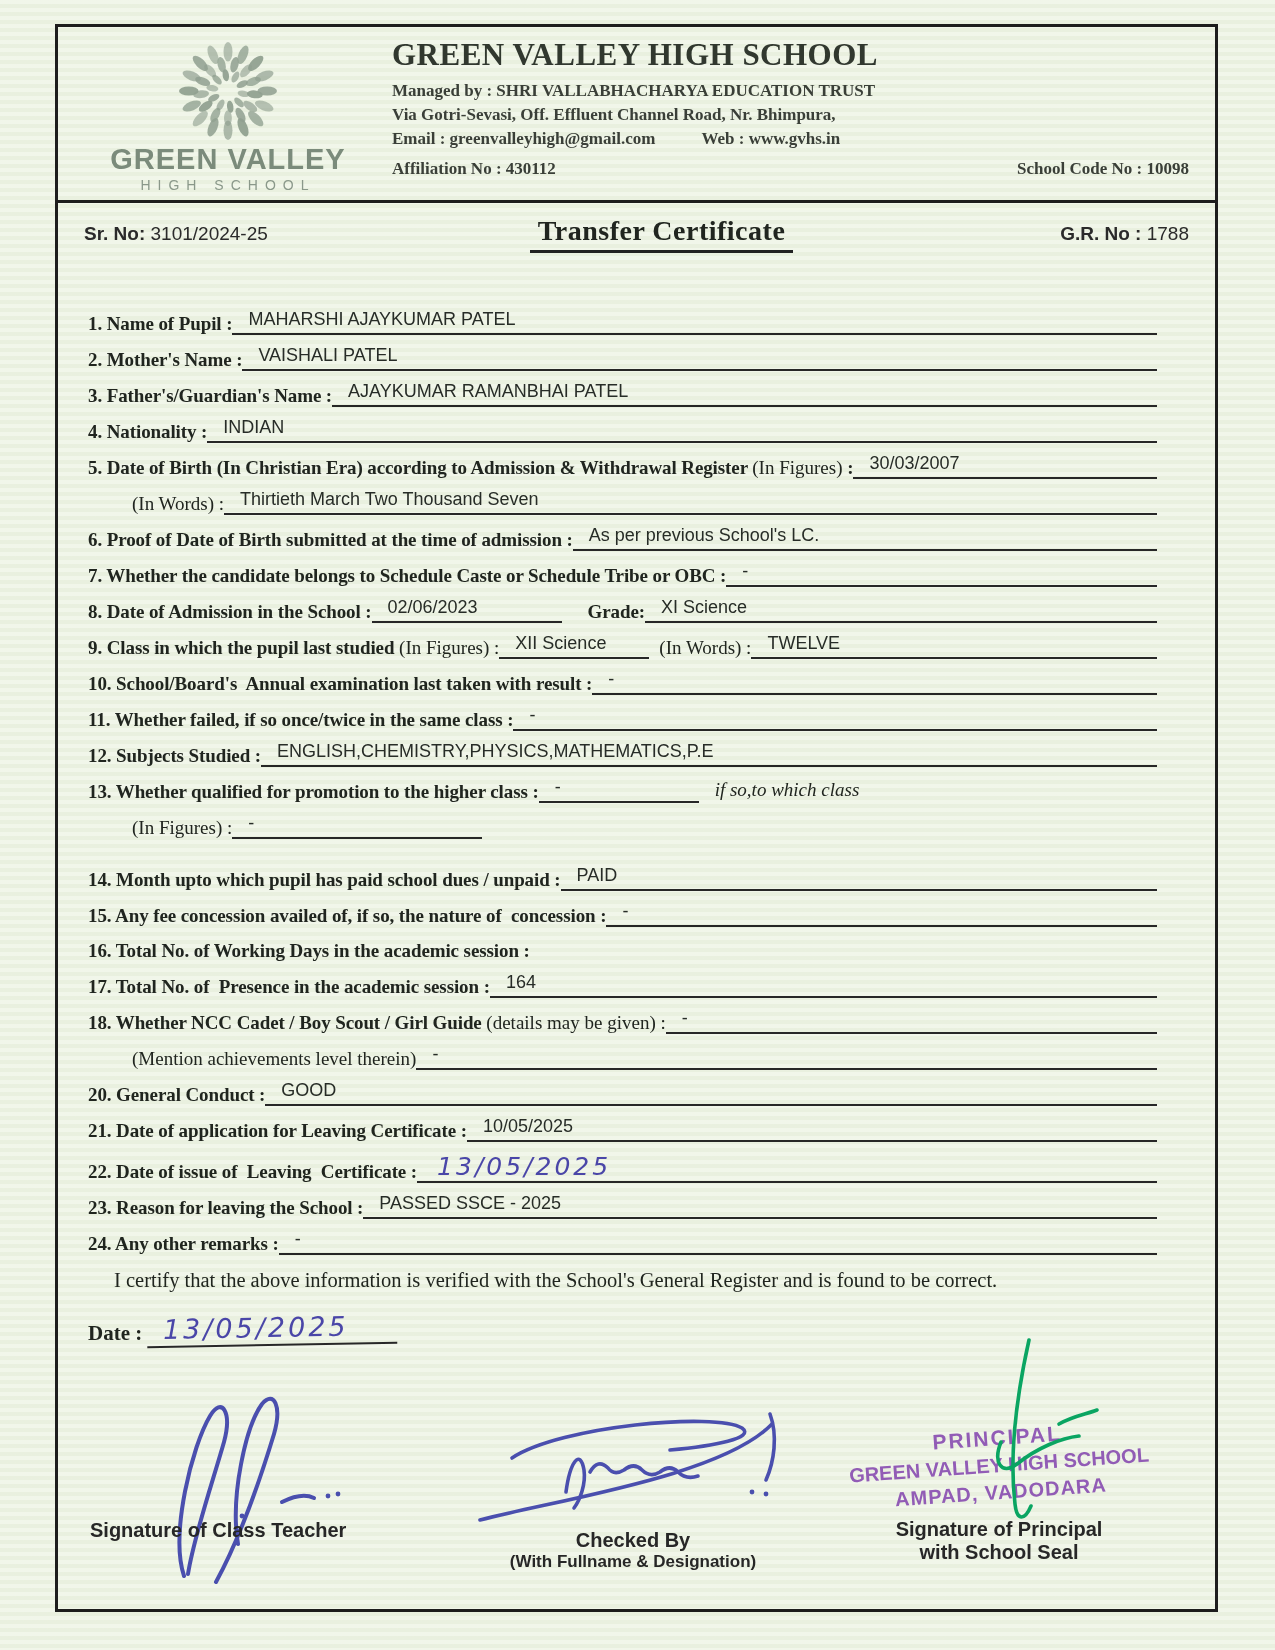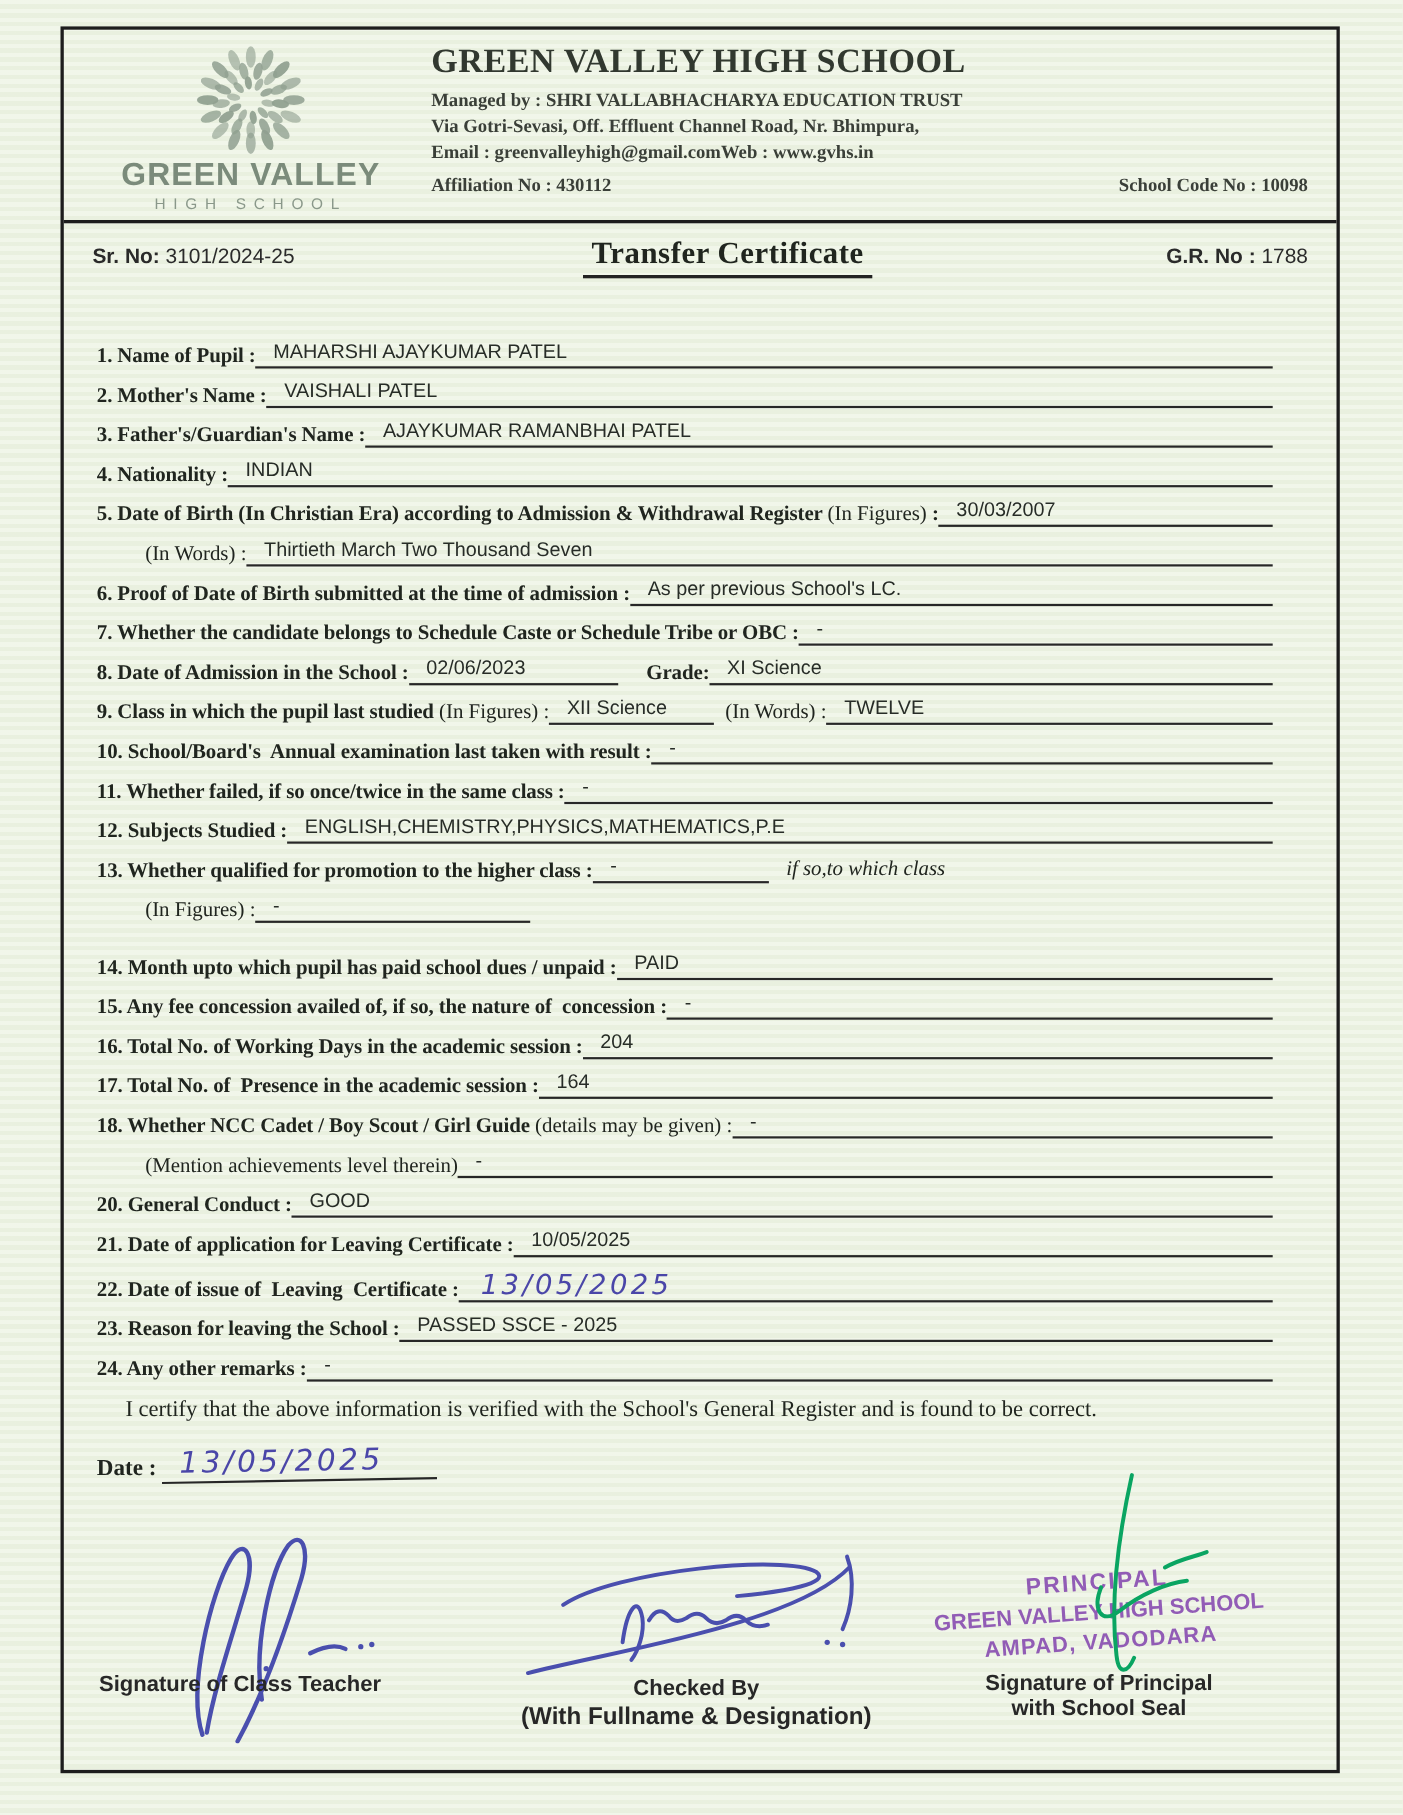--- a/index.html
+++ b/index.html
@@ -18,21 +18,21 @@
   }
   
   .hdr { display:flex; border-bottom:3px solid #1d1d1d; height:176px; padding:6px 16px 4px 22px; }
   .logo-blk { width:296px; text-align:center; padding-top:2px; }
   .logo-blk svg { display:block; margin:0 auto; }
   .logo-t1 { font-family:"Liberation Sans",sans-serif; font-weight:700; font-size:29px; letter-spacing:1px; color:#7b8b7b; margin-top:-4px; }
   .logo-t2 { font-family:"Liberation Sans",sans-serif; font-weight:400; font-size:14px; letter-spacing:7px; color:#8a988a; margin-top:1px; }
   .sch-info { flex:1; padding-left:16px; padding-top:4px; }
   .sch-name { font-size:31px; font-weight:700; letter-spacing:0.5px; color:#31382f; margin-bottom:6px; }
   .sch-line { font-size:17px; font-weight:700; color:#3a3f38; line-height:1.4; }
-  .ew-row { display:flex; }
+  .ew-row { display:flex; gap:46px; }
   .aff-row { display:flex; justify-content:space-between; margin-top:7px; padding-right:10px; }
   
   .tbar { display:flex; align-items:center; padding:12px 26px 12px 26px; }
   .srno { width:300px; font-family:Liberation Sans, sans-serif; font-size:19px; color:#2a2a2a; }
   .grno { width:250px; text-align:right; font-family:"Liberation Sans",sans-serif; font-size:19px; color:#2a2a2a; }
   .srno b, .grno b { font-weight:700; }
   .tmid { flex:1; text-align:center; }
   .tmid span { display:inline-block; font-size:28px; font-weight:700; border-bottom:3px solid #222; padding:0 8px 3px 8px; letter-spacing:0.5px; }
   
   .fields { padding:44px 58px 0 30px; }
@@ -53,21 +53,21 @@
   .date-row { display:flex; align-items:flex-end; margin:20px 0 0 30px; }
   .date-lbl { font-weight:700; font-size:21px; white-space:pre; }
   .date-hand { font-family:"DejaVu Sans",sans-serif; font-style:italic; font-size:27px; color:#4a46a8; letter-spacing:3px; width:250px; border-bottom:2px solid #272727; padding:0 4px 1px 16px; transform:rotate(-1deg); }
   
   .sigs { position:relative; height:238px; margin-top:2px; }
   .sig-col { position:absolute; bottom:0; }
   .col-left { left:18px; width:350px; height:238px; }
   .col-mid  { left:400px; width:350px; height:238px; text-align:center; }
   .col-right{ right:26px; width:380px; height:238px; text-align:center; }
   .sig-label { font-family:"Liberation Sans",sans-serif; font-weight:700; font-size:20px; color:#272727; }
-  .sig-sub   { font-family:"Liberation Sans",sans-serif; font-weight:700; font-size:22px; color:#272727; }
+  .sig-sub   { font-family:"Liberation Sans",sans-serif; font-weight:700; font-size:17px; color:#272727; }
   .col-left .sig-label { position:absolute; left:14px; bottom:44px; }
   .col-left svg { position:absolute; left:70px; bottom:2px; }
   .col-mid svg { position:absolute; left:12px; bottom:60px; }
   .col-mid .sig-text { position:absolute; left:0; right:0; bottom:14px; }
   .col-right svg { position:absolute; left:136px; top:-14px; z-index:3; }
   .stamp { position:absolute; left:0; right:0; top:78px; transform:rotate(-4deg); color:#8a50b2; font-family:"Liberation Sans",sans-serif; font-weight:700; opacity:0.92; z-index:2; }
   .stamp-l1 { font-size:21px; letter-spacing:2px; }
   .stamp-l2 { font-size:20px; margin-top:4px; }
   .stamp-l3 { font-size:20px; margin-top:4px; letter-spacing:1px; }
   .col-right .sig-text { position:absolute; left:0; right:0; bottom:22px; z-index:1; }
@@ -238,21 +238,20 @@
       <span class="val u fl">PAID</span>
     </div>
 
     <div class="row">
       <span class="lbl">15. Any fee concession availed of, if so, the nature of  concession :</span>
       <span class="val u fl">-</span>
     </div>
 
     <div class="row">
       <span class="lbl">16. Total No. of Working Days in the academic session :</span>
-      <span class="val u fl">204</span>
     </div>
 
     <div class="row">
       <span class="lbl">17. Total No. of  Presence in the academic session :</span>
       <span class="val u fl">164</span>
     </div>
 
     <div class="row">
       <span class="lbl">18. Whether NCC Cadet / Boy Scout / Girl Guide </span>
       <span class="lr">(details may be given) :</span>

